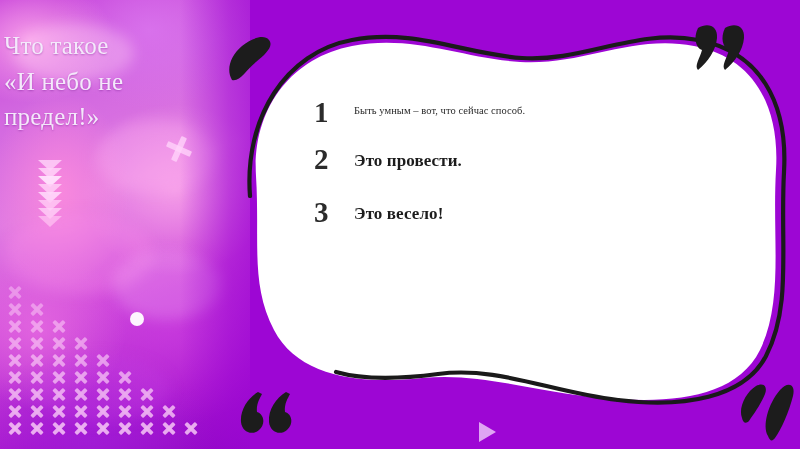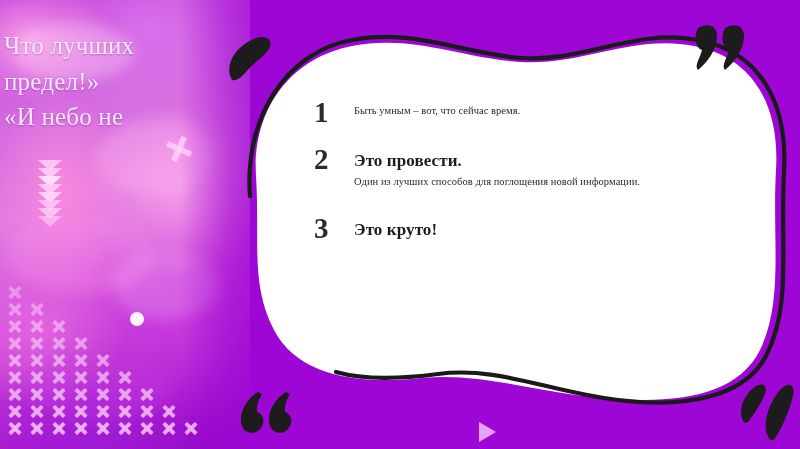--- a/index.html
+++ b/index.html
@@ -207,23 +207,23 @@
   <div class="bg-base"></div>
   <div class="bg-left-photo"></div>
   <div class="bg-wisp w1"></div>
   <div class="bg-wisp w2"></div>
   <div class="bg-wisp w3"></div>
   <div class="bg-wisp w4"></div>
   <div class="bg-wisp w5"></div>
   <div class="bg-left-fade"></div>
 
   <div class="title">
-    <div>Что лучших</div>
+    <div>Что такое</div>
+    <div>«И небо не</div>
     <div>предел!»</div>
-    <div>«И небо не</div>
   </div>
 
   <div class="deco-chevrons">
     <div class="chev"></div>
     <div class="chev"></div>
     <div class="chev"></div>
     <div class="chev"></div>
     <div class="chev"></div>
     <div class="chev"></div>
     <div class="chev"></div>
@@ -321,26 +321,25 @@
   </svg>
 
   <svg class="mark" style="left:736px; top:378px;" width="62" height="70" viewBox="0 0 62 70">
     <path fill="#1C1C1C" d="M 6 40 C 2 30, 10 14, 20 8 C 27 4, 32 8, 29 16 C 25 26, 18 36, 13 43 C 10 46, 7 45, 6 40 Z"></path>
     <path fill="#1C1C1C" d="M 32 58 C 26 48, 32 26, 44 12 C 52 3, 60 6, 57 18 C 53 34, 45 52, 39 60 C 36 64, 34 63, 32 58 Z"></path>
   </svg>
 
   <div class="card-content">
     <div class="item item-1">
       <div class="item-num">1</div>
-      <p class="item-sub">Быть умным – вот, что сейчас время.</p>
+      <p class="item-sub">Быть умным – вот, что сейчас способ.</p>
     </div>
     <div class="item item-2">
       <div class="item-num">2</div>
       <p class="item-title">Это провести.</p>
-      <p class="item-sub">Один из лучших способов для поглощения новой информации.</p>
     </div>
     <div class="item item-3">
       <div class="item-num">3</div>
-      <p class="item-title">Это круто!</p>
+      <p class="item-title">Это весело!</p>
     </div>
   </div>
 
 </div>
 
 </body></html>

